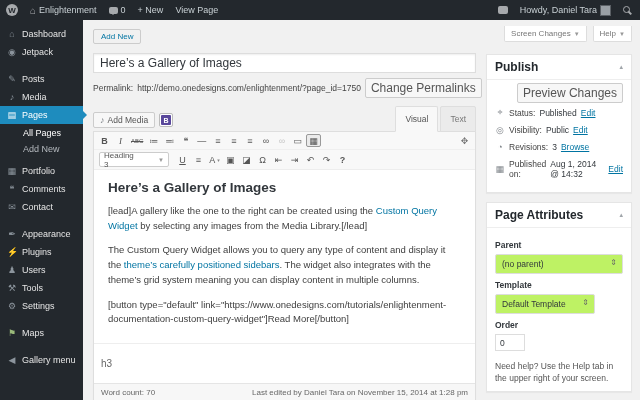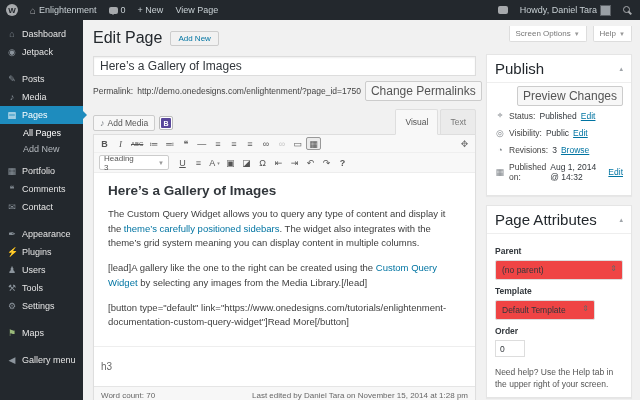--- a/index.html
+++ b/index.html
@@ -79,37 +79,37 @@
 .editor-content .ec-h3{font-size:13.5px;font-weight:bold;color:#32373c;margin-bottom:9px;}
 .editor-content p{font-size:9.5px;line-height:1.55;margin-bottom:10px;}
 .editor-content .lnk{color:#0074a2;cursor:pointer;}
 
 .mce-path{border-top:1px solid #eee;padding:14px 7px;font-size:10px;color:#666;}
 .editor-foot{background:#f7f7f7;border-top:1px solid #e5e5e5;display:flex;justify-content:space-between;padding:4px 7px;font-size:8px;color:#666;}
 
 
 .postbox{background:#fff;border:1px solid #e5e5e5;box-shadow:0 1px 1px rgba(0,0,0,.04);margin-bottom:9px;}
 .postbox-header{display:flex;justify-content:space-between;align-items:center;padding:5px 8px;border-bottom:1px solid #eee;cursor:pointer;}
-.pb-title{font-size:15px;font-weight:normal;color:#23282d;}
+.pb-title{font-size:12px;font-weight:bold;color:#23282d;}
 .toggle{color:#a0a5aa;font-size:7px;}
 .postbox-body{padding:6px 8px;font-size:8.5px;color:#444;}
 
 .custom-layout{margin-top:9px;}
 
 .preview-row{text-align:right;margin-bottom:3px;}
 .misc-row{display:flex;align-items:center;gap:4px;margin:7px 0;}
 .misc-ico{color:#82878c;width:10px;text-align:center;font-size:9px;flex:none;}
 .val{font-weight:normal;color:#32373c;}
 .blue-link{color:#0074a2;text-decoration:underline;cursor:pointer;}
 .publish-foot{background:#f5f5f5;border-top:1px solid #ddd;padding:6px 8px;display:flex;justify-content:space-between;align-items:center;}
 .trash-link{color:#a00;font-size:8.5px;cursor:pointer;}
 .update-btn{background:#2ea2cc;border:1px solid #0074a2;color:#fff;font-size:8.5px;padding:3px 9px;border-radius:3px;box-shadow:inset 0 1px 0 rgba(120,200,230,.5);cursor:pointer;}
 
 .field-label{font-size:8.5px;font-weight:bold;color:#32373c;margin:6px 0 4px;}
-.wp-select{position:relative;border:1px solid #ddd;background:#ef4444;border-radius:2px;font-size:8.5px;color:#32373c;padding:4px 16px 4px 6px;cursor:pointer;}
+.wp-select{position:relative;border:1px solid #ddd;background:#bef264;border-radius:2px;font-size:8.5px;color:#32373c;padding:4px 16px 4px 6px;cursor:pointer;}
 .wp-select::after{content:"⇕";position:absolute;right:5px;top:3px;font-size:8px;color:#666;}
 .wp-select.narrow{width:78%;}
 .order-input{width:30px;height:17px;border:1px solid #ddd;font-size:8.5px;padding:0 4px;color:#32373c;font-family:inherit;}
 .help-note{font-size:8.5px;color:#555;margin-top:9px;line-height:1.45;}
 </style>
 </head>
 <body>
 
 <div id="adminbar">
   <div class="ab-left">
@@ -209,21 +209,20 @@
   <div class="menu-item menu-gap">
       <span class="mi">◀</span>
       <span>Gallery menu</span>
     </div>
 </div>
 
 <div class="wrap">
 
   <div class="col-main">
     <div class="page-header">
-      <span class="h1-title">Edit Page</span>
       <span class="add-new-btn">Add New</span>
     </div>
 
     <input id="title-input" value="Here’s a Gallery of Images" style="">
 
     <div class="permalink-row">
       <span>Permalink:</span>
       <span>http://demo.onedesigns.com/enlightenment/?page_id=1750</span>
       <span class="small-btn">Change Permalinks</span>
       <span class="small-btn">View Page</span>
@@ -276,22 +275,22 @@
         <span class="tb">Ω</span>
         <span class="tb">⇤</span>
         <span class="tb">⇥</span>
         <span class="tb">↶</span>
         <span class="tb">↷</span>
         <span class="tb bold">?</span>
       </div>
 
       <div class="editor-content">
         <div class="ec-h3">Here’s a Gallery of Images</div>
+        <p><span>[lead]A gallery like the one to the right can be created using the </span><span class="lnk">Custom Query Widget</span><span> by selecting any images from the Media Library.[/lead]</span></p>
         <p><span>The Custom Query Widget allows you to query any type of content and display it the </span><span class="lnk">theme’s carefully positioned sidebars</span><span>. The widget also integrates with the theme’s grid system meaning you can display content in multiple columns.</span></p>
-        <p><span>[lead]A gallery like the one to the right can be created using the </span><span class="lnk">Custom Query Widget</span><span> by selecting any images from the Media Library.[/lead]</span></p>
         <p>[button type="default" link="https://www.onedesigns.com/tutorials/enlightenment-documentation-custom-query-widget"]Read More[/button]</p>
       </div>
 
       <div class="mce-path">h3</div>
       <div class="editor-foot">
         <span><span>Word count:</span> <span>70</span></span>
         <span>Last edited by Daniel Tara on November 15, 2014 at 1:28 pm</span>
       </div>
     </div>
 
@@ -300,21 +299,21 @@
         <span class="pb-title">Custom Layout</span>
         <span class="toggle">▴</span>
       </div>
 
     </div>
   </div>
 
   <div class="col-side">
     <div class="screen-links">
       <span class="screen-btn">
-          <span>Screen Options</span>
+          <span>Screen Changes</span>
           <span class="dd-caret">▼</span>
         </span>
       <span class="screen-btn">
           <span>Help</span>
           <span class="dd-caret">▼</span>
         </span>
     </div>
 
     <div class="postbox">
       <div class="postbox-header">

